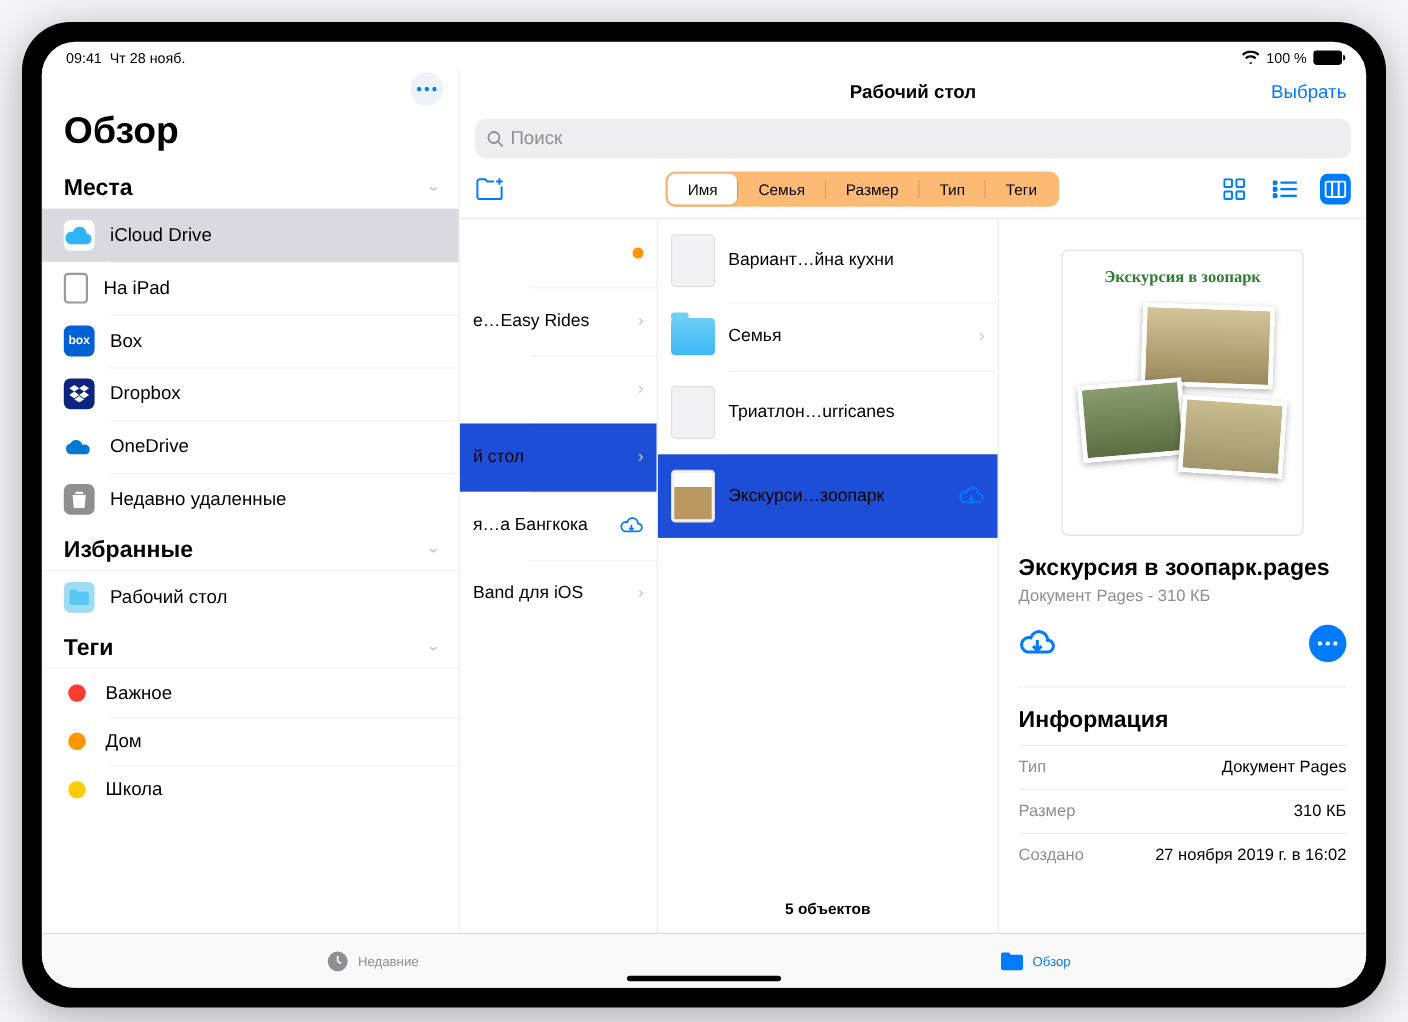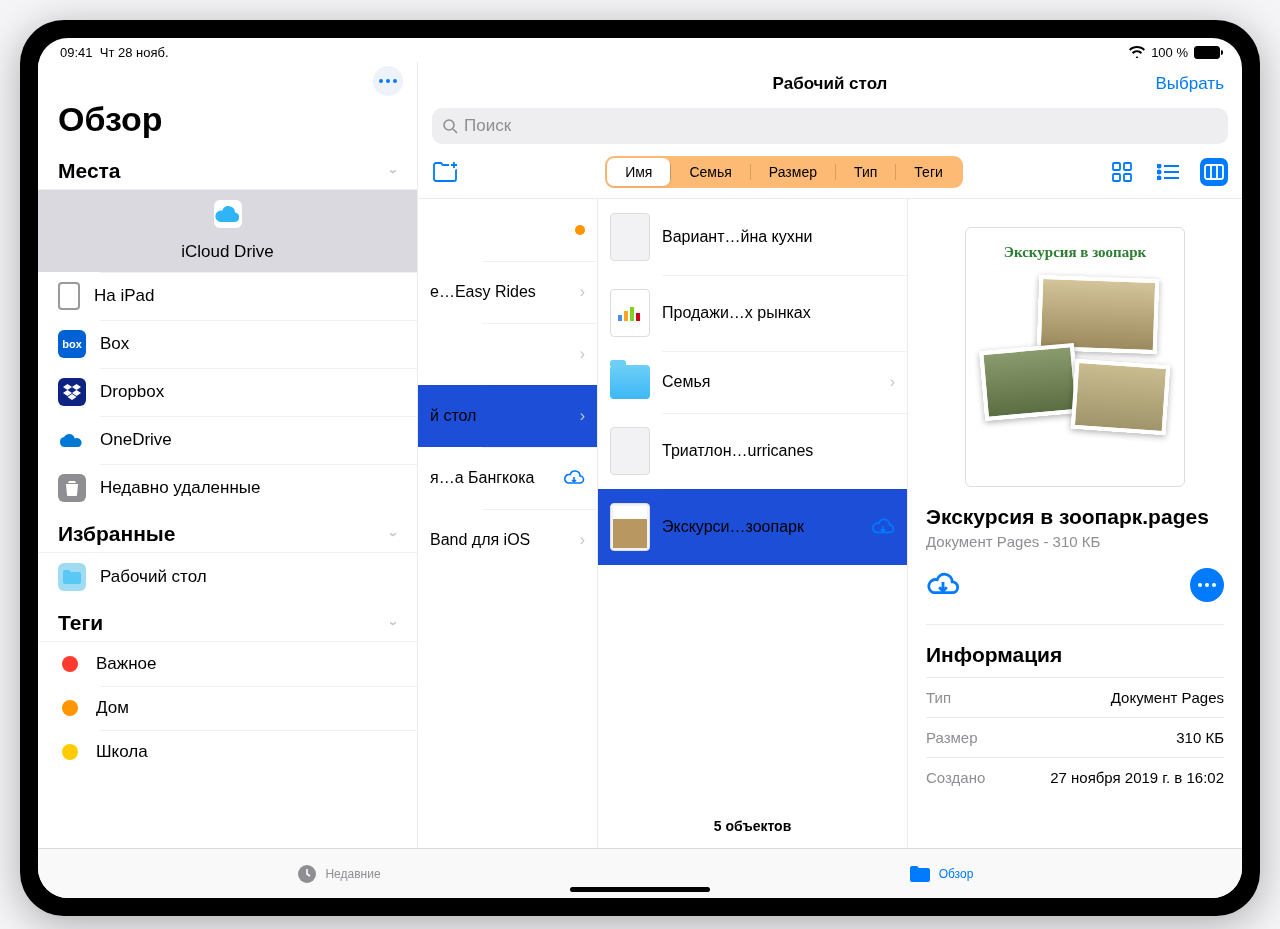--- a/index.html
+++ b/index.html
@@ -15,21 +15,21 @@
 
 
 .sidebar { width:380px; border-right:1px solid rgba(0,0,0,.08); display:flex; flex-direction:column; overflow:hidden; background:#fff;}
 .sidebar-top { display:flex; justify-content:flex-end; padding:4px 14px 0;}
 .more-btn { width:30px; height:30px; border-radius:50%; background:#eef2fb; display:flex; align-items:center; justify-content:center; color:#007aff; font-weight:bold; cursor:pointer;}
 .sidebar h1 { font-size:34px; font-weight:700; padding:4px 20px 10px; }
 .section-header { display:flex; justify-content:space-between; align-items:center; padding:10px 20px 6px; font-size:21px; font-weight:700; color:#000; cursor:pointer;}
 .chev { color:#c7c7cc; font-size:15px; transform:rotate(90deg); display:inline-block;}
 .sb-item { display:flex; align-items:center; gap:14px; padding:10px 20px; font-size:17px; cursor:pointer; position:relative;}
 .sb-item .ic { width:28px; height:28px; border-radius:6px; display:flex; align-items:center; justify-content:center; font-size:15px; color:#fff; flex-shrink:0;}
-.sb-item.selected { background:#d9d9df;flex-direction:column; }
+.sb-item.selected { background:#d9d9df; }
 .sb-list { border-top:1px solid rgba(0,0,0,.06); }
 .sb-list .sb-item + .sb-item::before { content:''; position:absolute; left:62px; right:0; top:0; height:1px; background:rgba(0,0,0,.06);}
 .tag-dot{ width:24px; height:24px; display:flex; align-items:center; justify-content:center;}
 .tag-dot span{ width:16px; height:16px; border-radius:50%; }
 
 
 .pane { flex:1; display:flex; flex-direction:column; min-width:0;}
 .pane-header { display:flex; align-items:center; justify-content:center; position:relative; height:44px; }
 .pane-title { font-size:17px; font-weight:600;}
 .select-btn { position:absolute; right:18px; color:#007aff; font-size:17px; cursor:pointer;}
@@ -300,31 +300,20 @@
       <div class="row">
                   <span class="name">Band для iOS</span>
                   <span class="chevr">›</span>
                 </div>
     </div>
 
     <div class="col col2">
       <div class="row">
                   <span class="thumb"></span>
                   <span class="name">Вариант…йна кухни</span>
-                </div>
-      <div class="row">
-                  <span class="thumb" style="background:linear-gradient(#fff,#fff);">
-                    <svg width="28" height="20">
-                      <rect x="2" y="12" width="4" height="6" fill="#4a90e2"></rect>
-                      <rect x="8" y="8" width="4" height="10" fill="#f5a623"></rect>
-                      <rect x="14" y="4" width="4" height="14" fill="#7ed321"></rect>
-                      <rect x="20" y="10" width="4" height="8" fill="#d0021b"></rect>
-                    </svg>
-                  </span>
-                  <span class="name">Продажи…х рынках</span>
                 </div>
       <div class="row">
                   <span class="folder-ic"></span>
                   <span class="name">Семья</span>
                   <span class="chevr">›</span>
                 </div>
       <div class="row">
                   <span class="thumb"></span>
                   <span class="name">Триатлон…urricanes</span>
                 </div>

